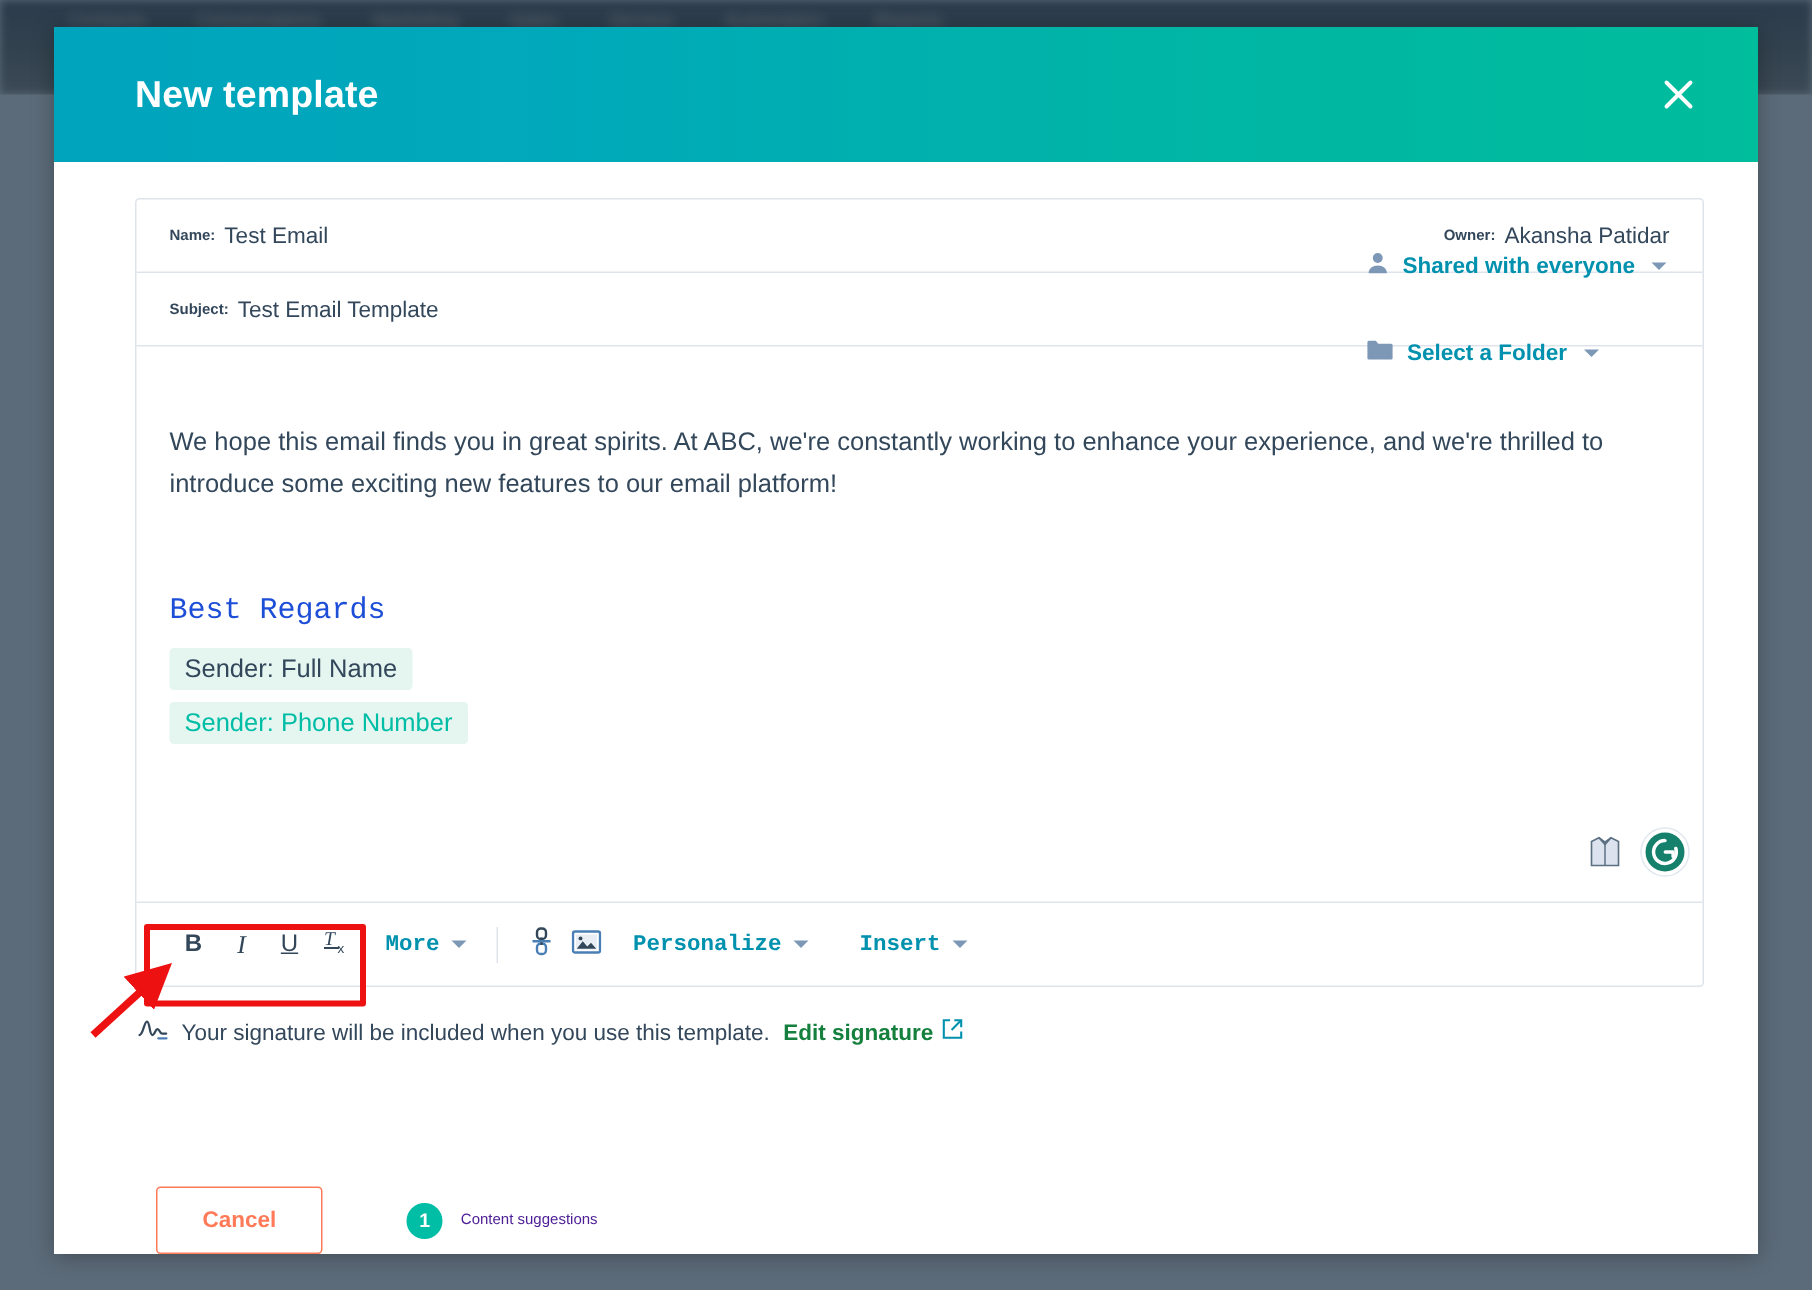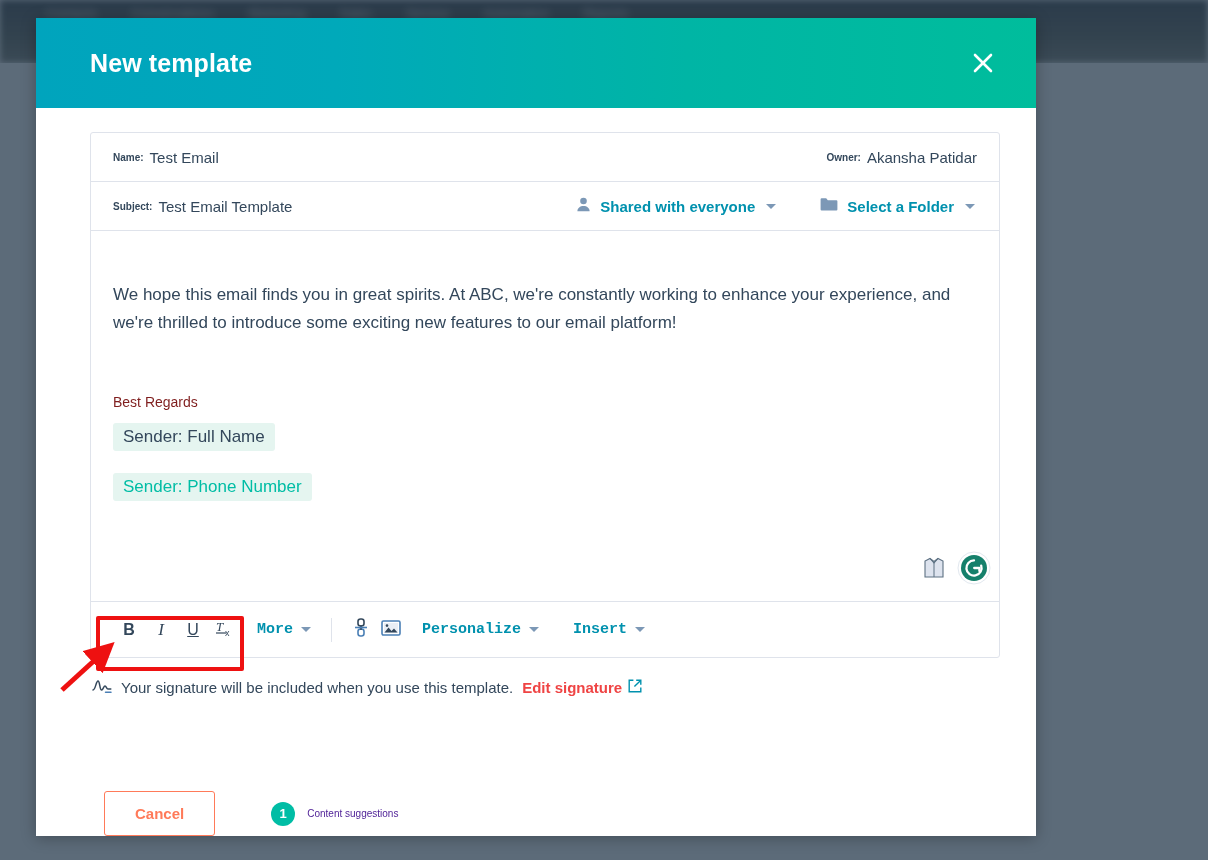--- a/index.html
+++ b/index.html
@@ -47,21 +47,21 @@
     left: 0; top: 63px;
     width: 1208px; height: 797px;
     background: #5c6b79;
   }
 
   
   .modal {
     position: absolute;
     left: 36px;
     top: 18px;
-    width: 1000px;
+    width: 1136px;
     height: 818px;
     background: #ffffff;
     box-shadow: 0 2px 14px rgba(0,0,0,.28);
     display: flex;
     flex-direction: column;
     overflow: hidden;
   }
 
   .modal-header {
     height: 90px;
@@ -144,21 +144,21 @@
   }
   .meta-btn .caret {
     width: 0; height: 0;
     border-left: 5px solid transparent;
     border-right: 5px solid transparent;
     border-top: 5px solid #7c98b6;
     margin-left: 2px;
   }
   .icon-person, .icon-folder { display: block; }
 
-  .field-right-group { display: flex; align-items: center; gap: 40px; }
+  .field-right-group { display: flex; align-items: flex-start; gap: 30px; flex-direction: column; }
 
   
   .email-body {
     padding: 22px 22px 0 22px;
     height: 370px;
     position: relative;
     font-size: 17px;
     color: #33475b;
     line-height: 1.55;
   }
@@ -176,30 +176,30 @@
     margin: 0 5px;
   }
   .token-sender-dark {
     background: #e5f5f0;
     color: #33475b;
     margin-top: 3px;
   }
   .token-sender-teal {
     background: #e5f5f0;
     color: #00bda5;
-    margin-top: 17px;
+    margin-top: 3px;
   }
   .para {
     margin-top: 28px;
     font-size: 17px;
     line-height: 1.62;
     max-width: 1000px;
   }
   .signoff-block { margin-top: 56px; }
-  .signoff-line { font-size: 14px; color: #7f1d1d; }
+  .signoff-line { font-size: 20px; color: #1d4ed8; font-family: Liberation Mono, monospace; }
   .sender-tokens { display: flex; flex-direction: column; align-items: flex-start; gap: 5px; margin-top: 6px; }
 
   .editor-corner-icons {
     position: absolute;
     right: 8px;
     bottom: 8px;
     display: flex;
     align-items: center;
     gap: 13px;
   }
@@ -288,21 +288,21 @@
   .sig-note {
     display: flex;
     align-items: center;
     gap: 9px;
     margin-top: 20px;
     font-size: 15px;
     color: #33475b;
     padding-left: 2px;
   }
   .sig-note .link {
-    color: #ef4444;
+    color: #15803d;
     font-weight: 700;
     text-decoration: none;
     display: inline-flex;
     align-items: center;
     gap: 6px;
     cursor: pointer;
   }
 
   
   .modal-footer {

